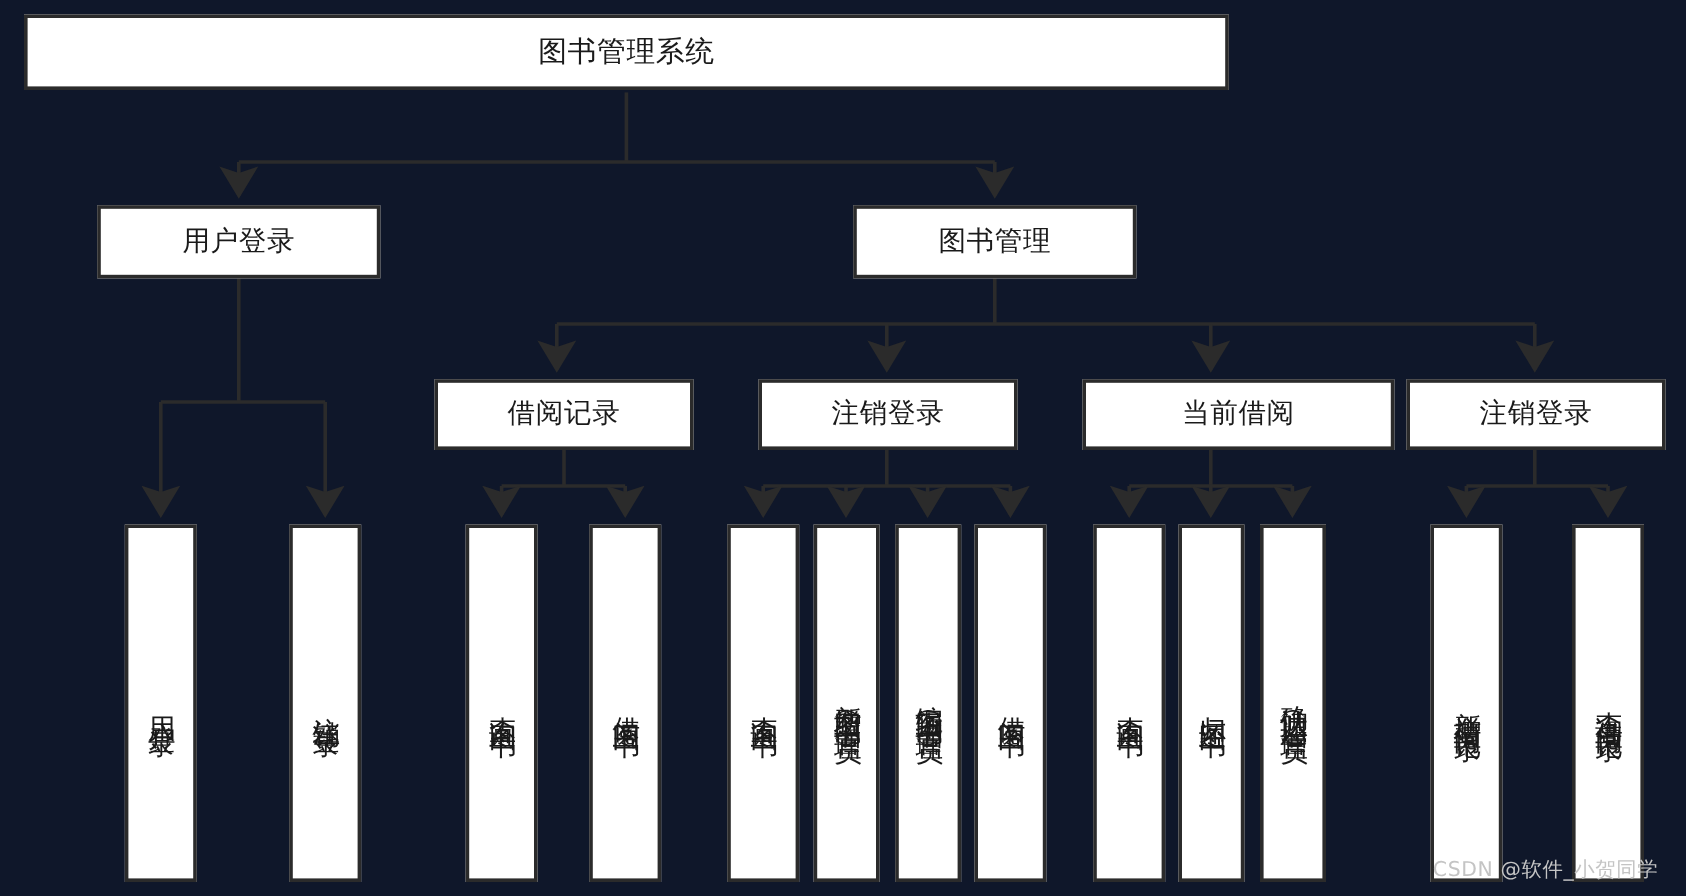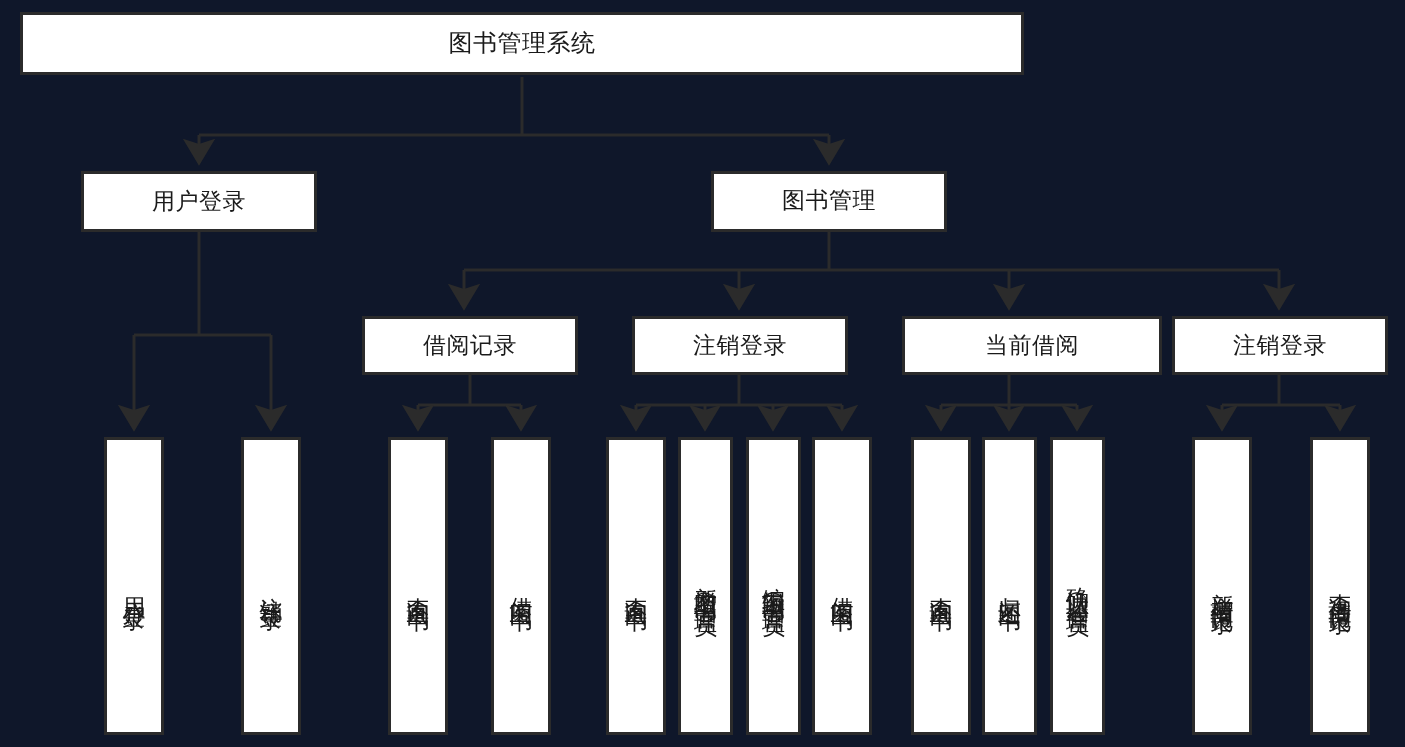--- a/index.html
+++ b/index.html
@@ -181,14 +181,15 @@
     <span class="vtext">确认归还（管理员）</span>
   </div>
 
   <div class="node node-v" style="left:1192px; top:437px; width:60px; height:298px;">
     <span class="vtext">新增借阅记录</span>
   </div>
   <div class="node node-v" style="left:1310px; top:437px; width:60px; height:298px;">
     <span class="vtext">查询借阅记录</span>
   </div>
 
+  <div class="watermark" style="left:1194px; top:713px;">CSDN @软件_小贺同学</div>
 
 </div>
 
 </body></html>

